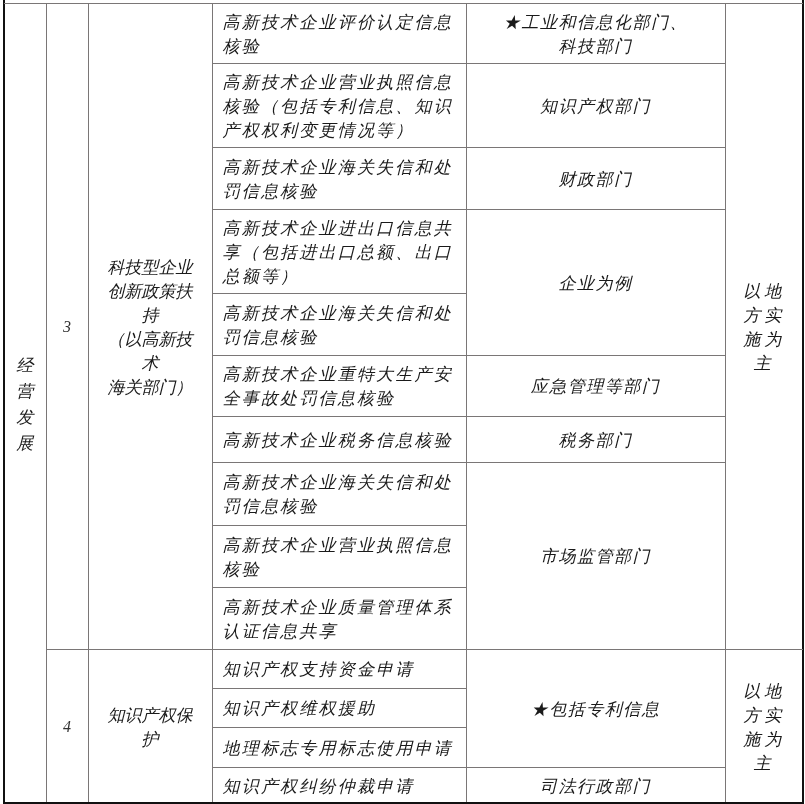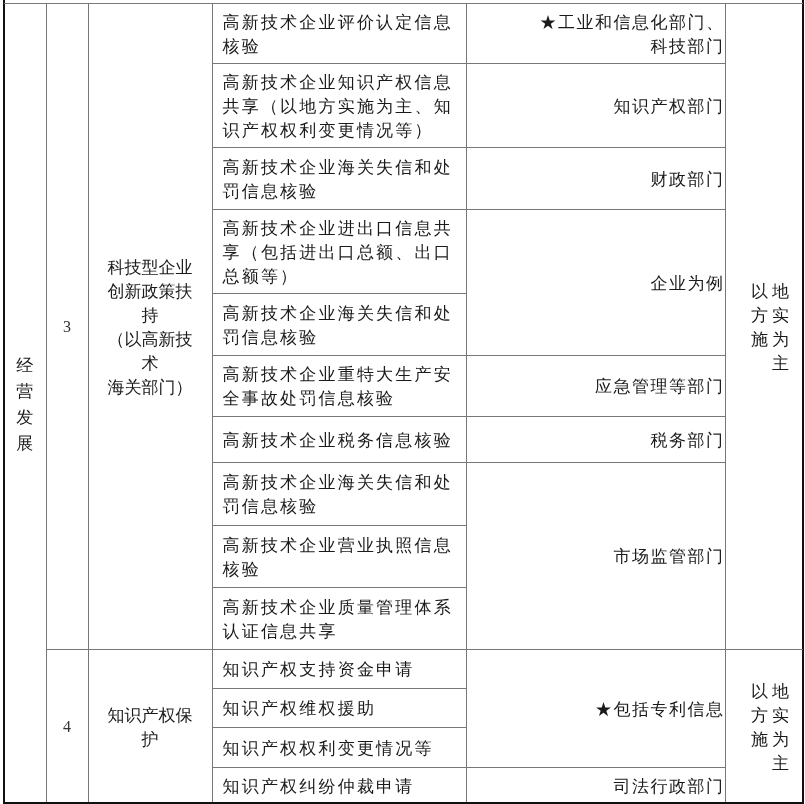--- a/index.html
+++ b/index.html
@@ -1,28 +1,28 @@
 <!DOCTYPE html>
 <html><head>
 <meta charset="utf-8">
 <style>
   html, body { margin: 0; padding: 0; background: #ffffff; }
   body { width: 805px; height: 804px; overflow: hidden; position: relative;
          font-family: "DejaVu Serif", "Liberation Serif", serif; color: #1a1a1a; }
   .frame { position: absolute; left: 3px; top: 0; width: 801px; height: 804px;
            border-left: 2px solid #111; border-right: 2px solid #111; box-sizing: border-box; }
   table { position: absolute; left: 4px; top: 3px; border-collapse: collapse; table-layout: fixed; }
-  td { border: 1.5px solid #7a7676; padding: 0; vertical-align: middle; font-size: 17px; line-height: 24px; }
+  td { border: 1.5px solid #7a7676; padding: 0; vertical-align: middle; font-size: 17px; line-height: 24px; font-style: italic; }
   td.cat { border-left: none; border-top: none; border-bottom: none; text-align: center; }
   .vert { display: inline-block; width: 18px; line-height: 26px; letter-spacing: 0; font-size: 17px; }
   td.num { text-align: center; font-family: "Liberation Serif", serif; font-size: 16px; color: #333; }
   td.name { text-align: center; padding: 0 14px; }
   td.item { padding: 0 8px 0 10px; letter-spacing: 2.2px; text-align: left; }
-  td.dept { text-align: right; letter-spacing: 1.5px; }
-  td.mode { padding: 0 10px 0 10px; letter-spacing: 4px; text-align: right; border-right: none; }
+  td.dept { text-align: center; letter-spacing: 1.5px; }
+  td.mode { padding: 0 10px 0 10px; letter-spacing: 4px; text-align: center; border-right: none; }
   tr.top td { border-top: 1.5px solid #7a7676; }
   .bottom-line { position: absolute; left: 3px; top: 802px; width: 801px; height: 2px; background: #111; }
 </style>
 </head>
 <body>
 
 <div class="frame"></div>
 
 <table>
   <colgroup>
@@ -52,21 +52,21 @@
         <span>海关部门）</span>
       </td>
       <td class="item">高新技术企业评价认定信息核验</td>
       <td class="dept">
         <span>★工业和信息化部门、</span><br>
         <span>科技部门</span>
       </td>
       <td class="mode" rowspan="10">以地方实施为主</td>
     </tr>
     <tr style="height:84px">
-      <td class="item">高新技术企业知识产权信息共享（以地方实施为主、知识产权权利变更情况等）</td>
+      <td class="item">高新技术企业营业执照信息核验（包括专利信息、知识产权权利变更情况等）</td>
       <td class="dept">知识产权部门</td>
     </tr>
     <tr style="height:62px">
       <td class="item">高新技术企业海关失信和处罚信息核验</td>
       <td class="dept">财政部门</td>
     </tr>
     <tr style="height:84px">
       <td class="item">高新技术企业进出口信息共享（包括进出口总额、出口总额等）</td>
       <td class="dept" rowspan="2">企业为例</td>
     </tr>
@@ -96,21 +96,21 @@
       <td class="num" rowspan="4">4</td>
       <td class="name" rowspan="4">知识产权保护</td>
       <td class="item">知识产权支持资金申请</td>
       <td class="dept" rowspan="3">★包括专利信息</td>
       <td class="mode" rowspan="4">以地方实施为主</td>
     </tr>
     <tr style="height:39px">
       <td class="item">知识产权维权援助</td>
     </tr>
     <tr style="height:40px">
-      <td class="item">知识产权权利变更情况等</td>
+      <td class="item">地理标志专用标志使用申请</td>
     </tr>
     <tr style="height:36px">
       <td class="item">知识产权纠纷仲裁申请</td>
       <td class="dept">司法行政部门</td>
     </tr>
   </tbody>
 </table>
 
 <div class="bottom-line"></div>
 

